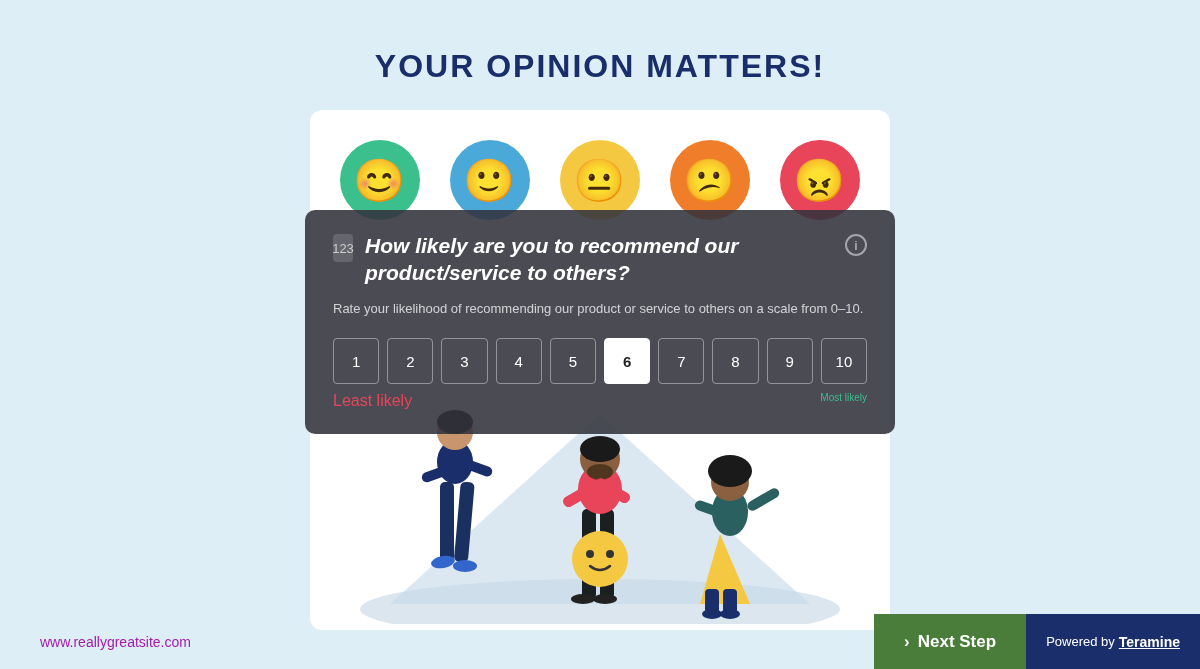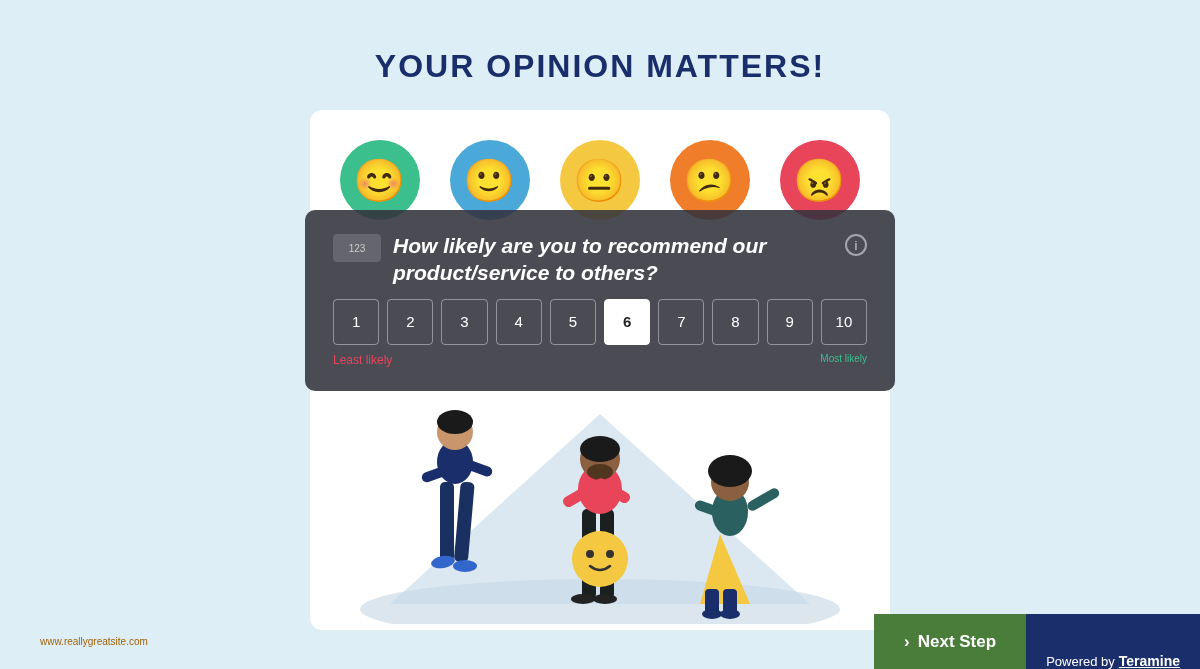--- a/index.html
+++ b/index.html
@@ -78,26 +78,26 @@
     .question-header {
       display: flex;
       align-items: flex-start;
       gap: 12px;
       margin-bottom: 12px;
     }
 
     .question-icon {
       background: rgba(255,255,255,0.15);
       border-radius: 4px;
-      width: 48px;
+      width: 20px;
       height: 28px;
       display: flex;
       align-items: center;
       justify-content: center;
-      font-size: 10px;
+      font-size: 13px;
       color: #ccc;
       flex-shrink: 0;
       margin-top: 2px;
     }
 
     .question-title {
       font-size: 21px;
       font-weight: 700;
       flex: 1;
       line-height: 1.3;
@@ -154,21 +154,21 @@
       border-color: white;
       font-weight: 700;
     }
 
     .rating-labels {
       display: flex;
       justify-content: space-between;
     }
 
     .label-least {
-      font-size: 12px;
+      font-size: 16px;
       color: #e8445a;
     }
 
     .label-most {
       font-size: 10px;
       color: #3bbf8c;
     }
 
     
     .bottom-bar {
@@ -178,22 +178,22 @@
       right: 0;
       height: 55px;
       display: flex;
       align-items: center;
       justify-content: space-between;
       padding: 0 0 0 40px;
       z-index: 20;
     }
 
     .website-url {
-      font-size: 10px;
-      color: #a16207;
+      font-size: 14px;
+      color: #a21caf;
     }
 
     .bottom-right {
       display: flex;
       height: 100%;
     }
 
     .next-step-btn {
       background: #4a7c3a;
       color: white;
@@ -207,21 +207,21 @@
       gap: 8px;
       height: 55px;
     }
 
     .powered-by {
       background: #1a2e6b;
       color: white;
       padding: 0 20px;
       font-size: 13px;
       display: flex;
-      align-items: flex-end;
+      align-items: center;
       height: 55px;
       gap: 4px;
     }
 
     .powered-by span.brand {
       font-weight: 700;
       font-size: 14px;
       text-decoration: underline;
     }
 
@@ -250,20 +250,21 @@
     <div class="emoji-face emoji-red">😠</div>
   </div>
 </div>
 
 <div class="question-card">
   <div class="question-header">
     <div class="question-icon">123</div>
     <div class="question-title">How likely are you to recommend our product/service to others?</div>
     <div class="info-icon">i</div>
   </div>
+  <div class="question-subtitle">Rate your likelihood of recommending our product or service to others on a scale from 0–10.</div>
   <div class="rating-row">
     <button class="rating-btn">1</button>
     <button class="rating-btn">2</button>
     <button class="rating-btn">3</button>
     <button class="rating-btn">4</button>
     <button class="rating-btn">5</button>
     <button class="rating-btn selected">6</button>
     <button class="rating-btn">7</button>
     <button class="rating-btn">8</button>
     <button class="rating-btn">9</button>

